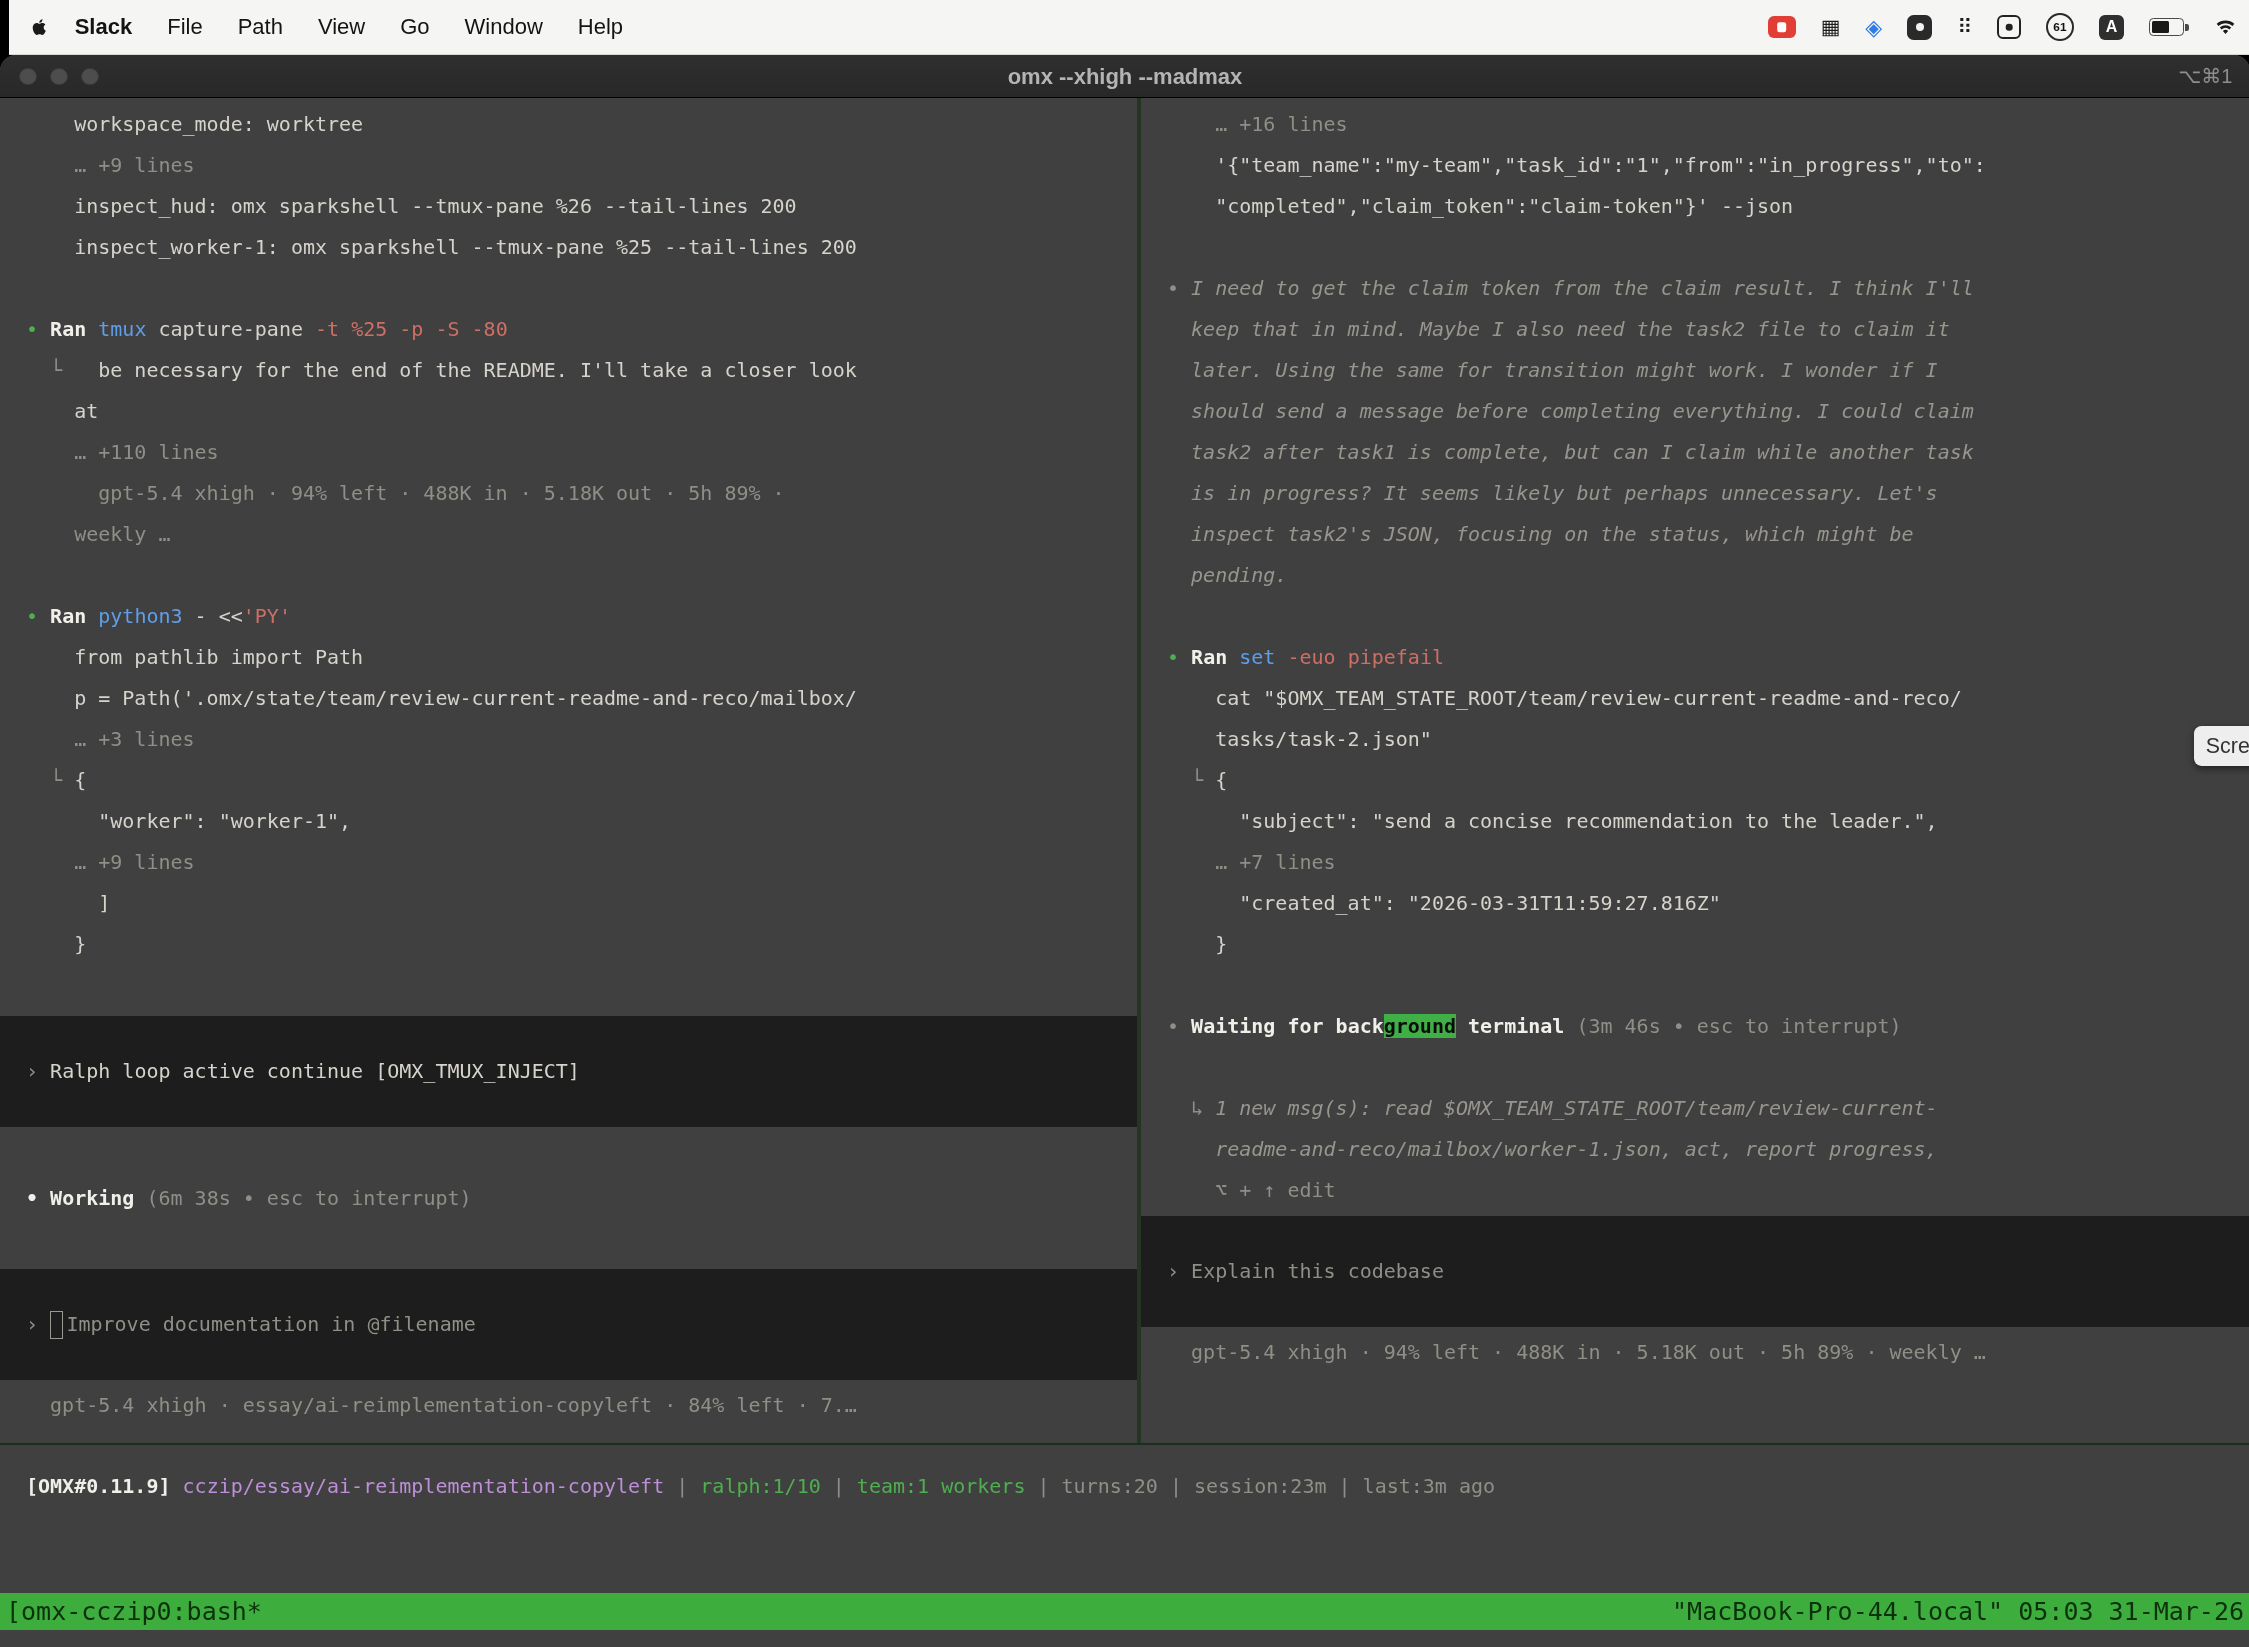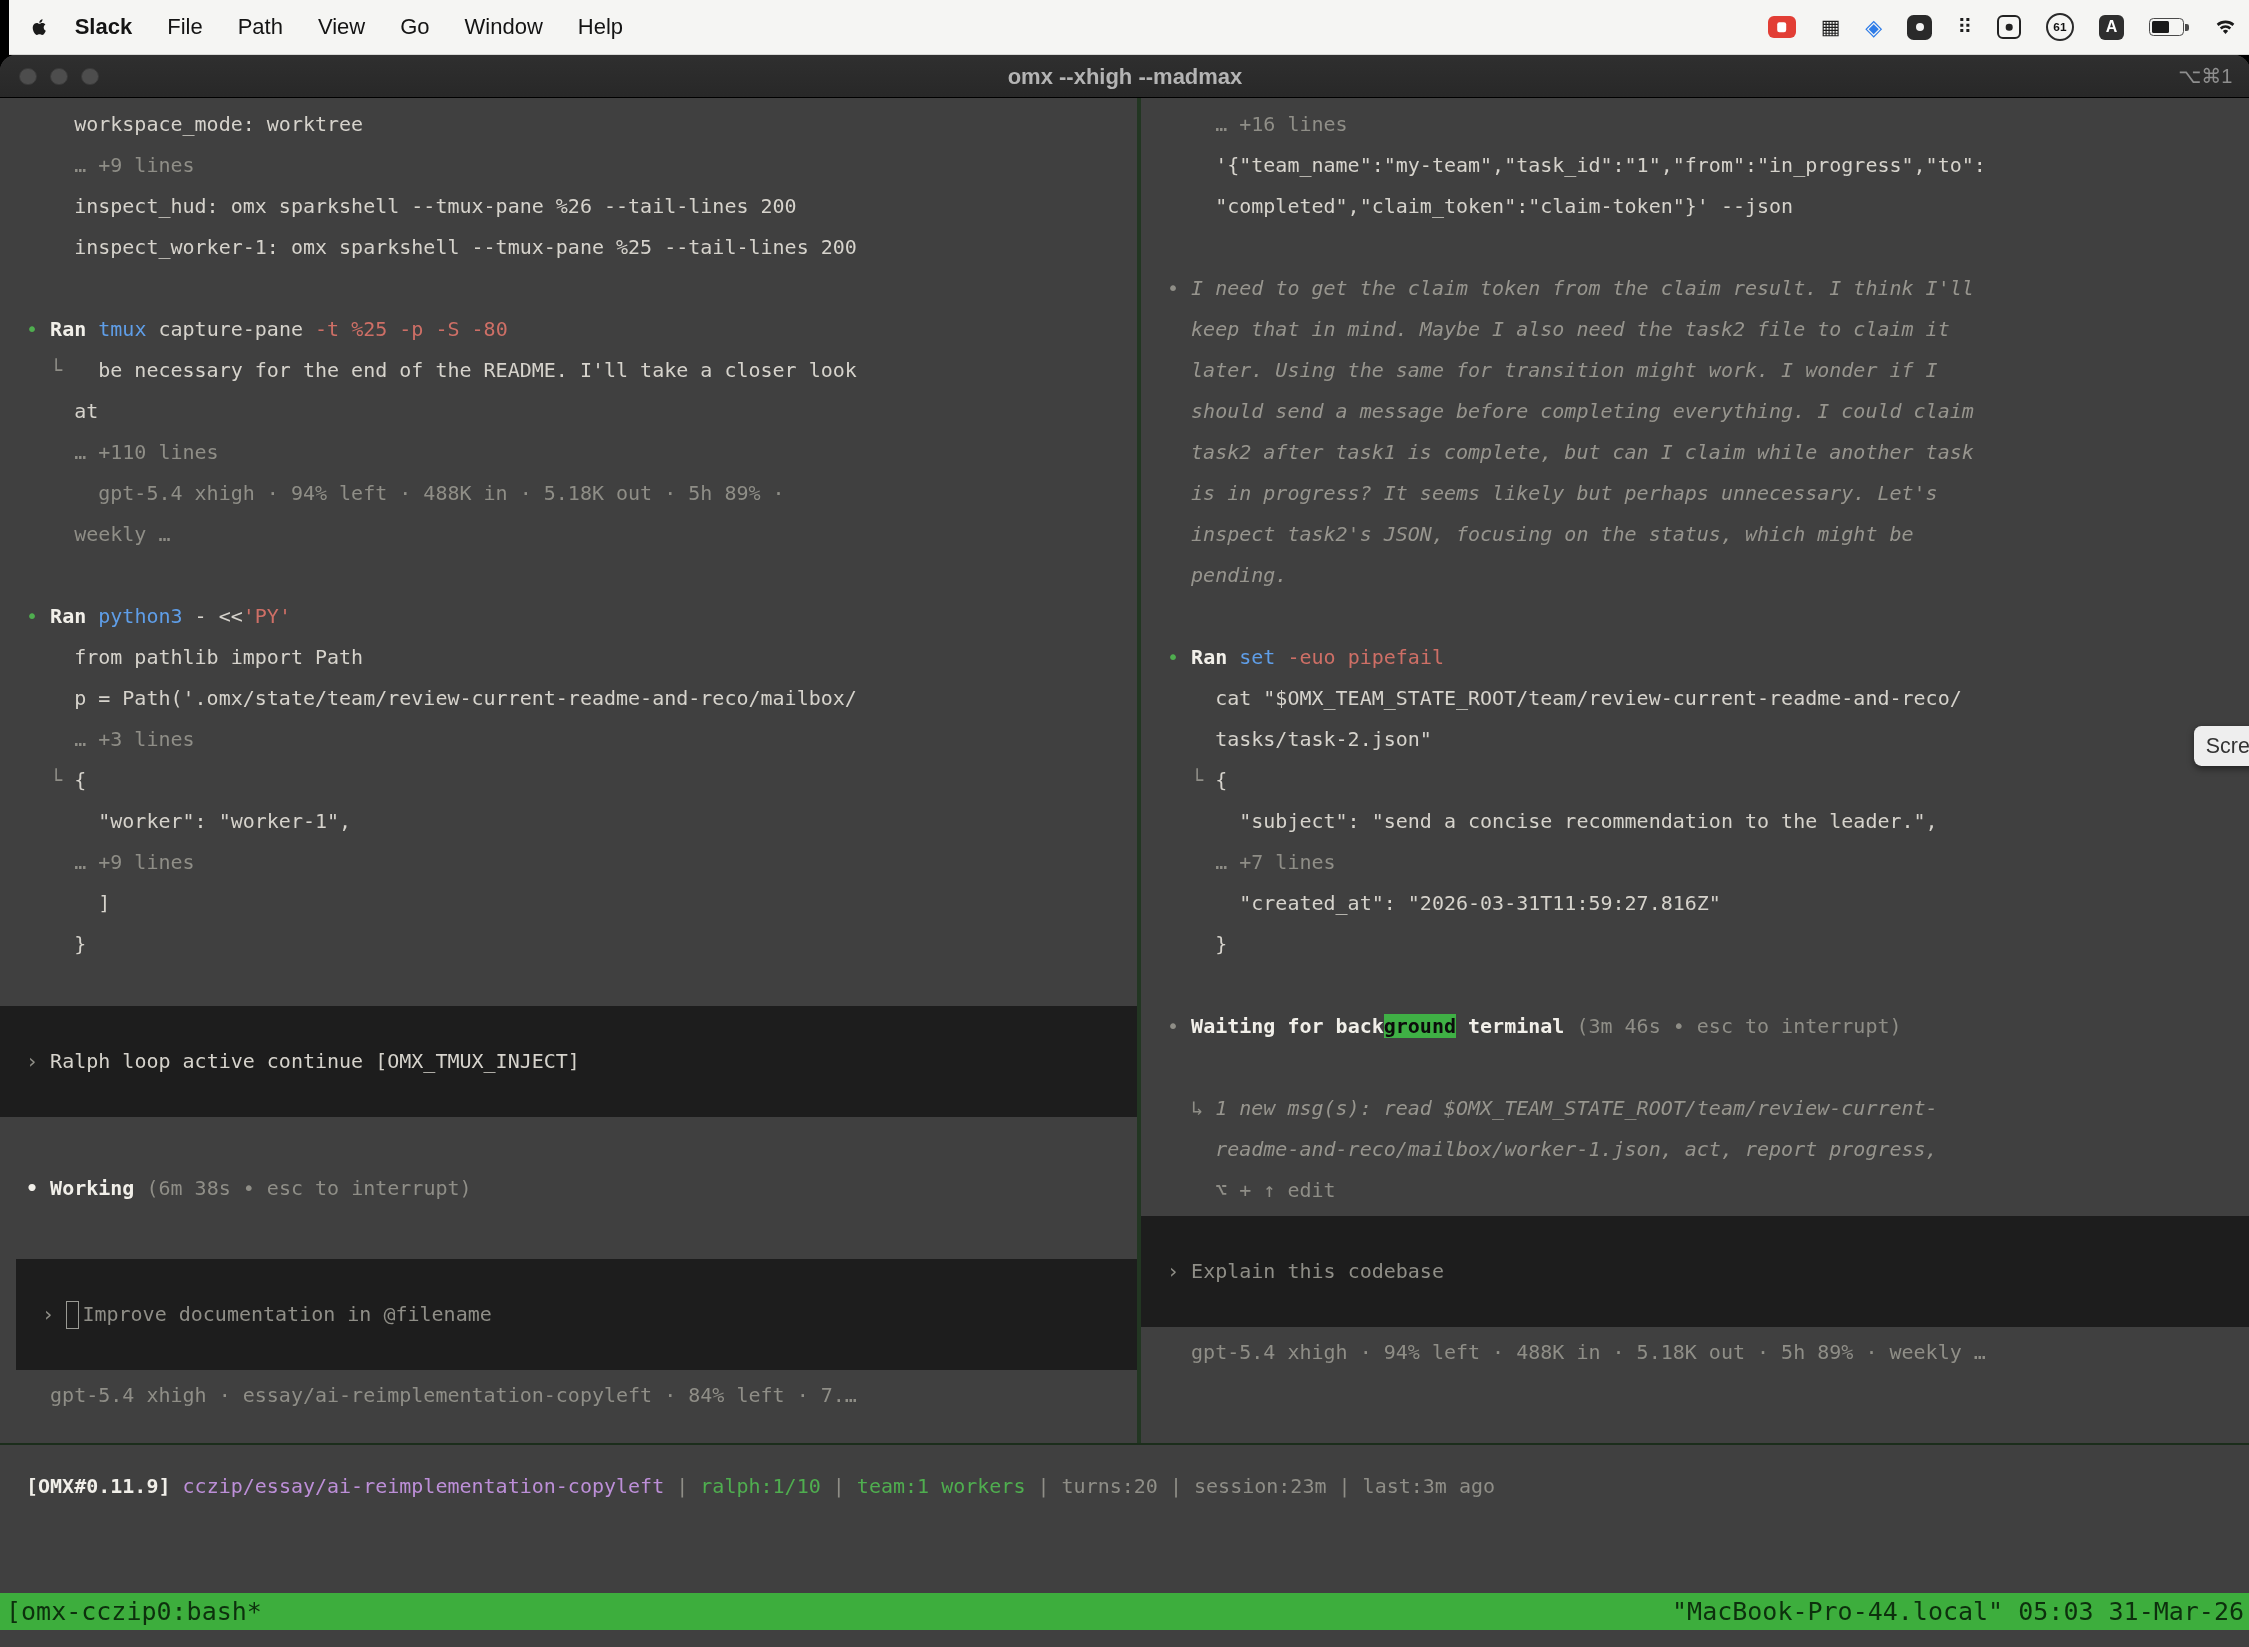--- a/index.html
+++ b/index.html
@@ -152,27 +152,27 @@
       <div class="tline"><span class="sg-g">• </span><span class="sg-b">Ran </span><span class="sg-blue">python3 </span><span class="sg-w">- &lt;&lt;</span><span class="sg-red">'PY'</span></div>
       <div class="tline"><span class="sg-w">    from pathlib import Path</span></div>
       <div class="tline"><span class="sg-w">    p = Path('.omx/state/team/review-current-readme-and-reco/mailbox/</span></div>
       <div class="tline"><span class="sg-d">    … +3 lines</span></div>
       <div class="tline"><span class="sg-d">  └ </span><span class="sg-w">{</span></div>
       <div class="tline"><span class="sg-w">      "worker": "worker-1",</span></div>
       <div class="tline"><span class="sg-d">    … +9 lines</span></div>
       <div class="tline"><span class="sg-w">      ]</span></div>
       <div class="tline"><span class="sg-w">    }</span></div>
       <div class="tgap" style="height: 41px;"></div>
-      <div class="band" style="height: 111px;">
+      <div class="band" style="height: 111px; margin-top: 10px;">
         <div class="tline"><span class="sg-d">› </span><span class="sg-w">Ralph loop active continue [OMX_TMUX_INJECT]</span></div>
       </div>
       <div class="tgap" style="height: 51px;"></div>
       <div class="tline"><span class="sg-b">• </span><span class="sg-b">Working</span><span class="sg-d"> (6m 38s • esc to interrupt)</span></div>
       <div class="tgap" style="height: 50px;"></div>
-      <div class="band" style="height: 111px; margin-left: 16px;">
+      <div class="band" style="height: 111px;">
         <div class="tline"><span class="sg-d">› </span><span class="sg-cursor"></span><span class="sg-d">Improve documentation in @filename</span></div>
       </div>
       <div class="tgap" style="height: 5.2px;"></div>
       <div class="tline"><span class="sg-d">  gpt-5.4 xhigh · essay/ai-reimplementation-copyleft · 84% left · 7.…</span></div>
     </div>
   <div class="v-divider"></div>
   <div class="pane pane-right" id="right-pane">
       <div class="tline"><span class="sg-d">    … +16 lines</span></div>
       <div class="tline"><span class="sg-w">    '{"team_name":"my-team","task_id":"1","from":"in_progress","to":</span></div>
       <div class="tline"><span class="sg-w">    "completed","claim_token":"claim-token"}' --json</span></div>

